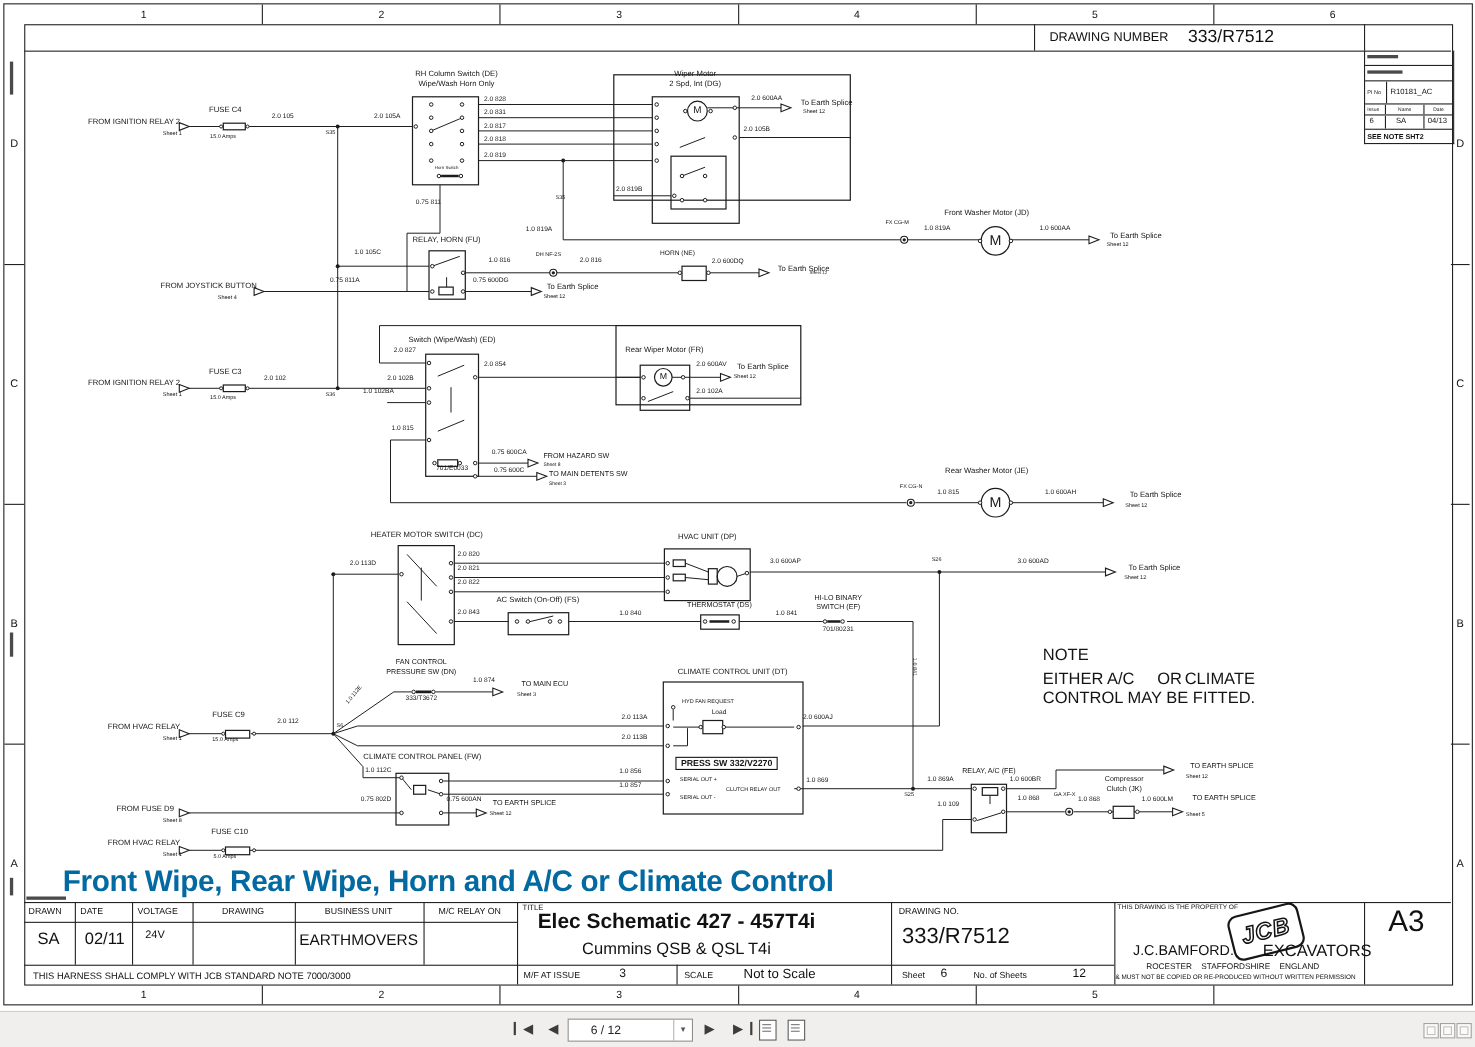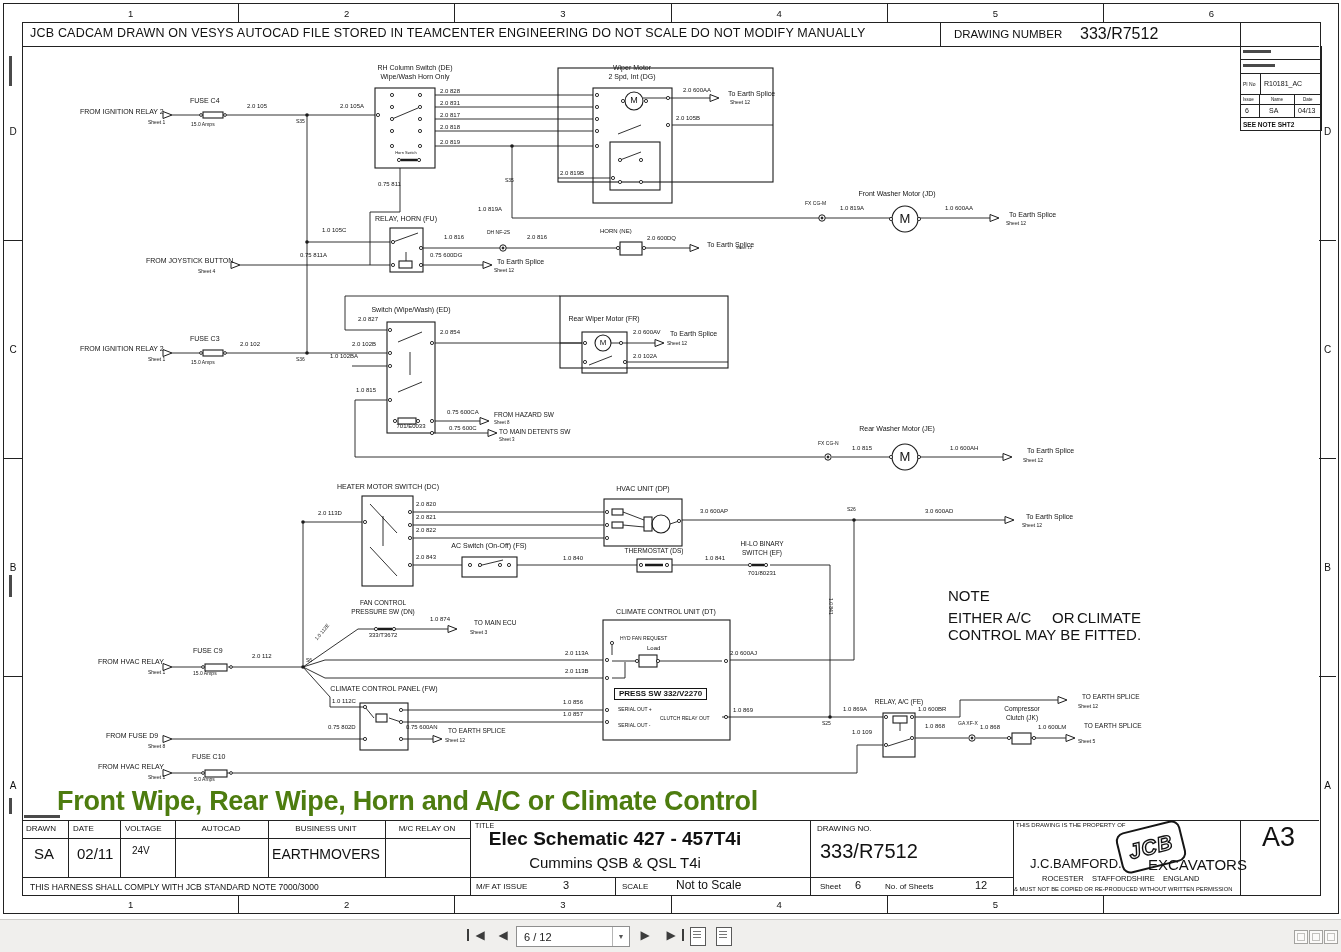--- a/index.html
+++ b/index.html
@@ -26,38 +26,38 @@
   #hdr-div2{left:1240px;top:22px;width:1px;height:24px;background:#222;}
   #dn-label{left:954px;top:28px;font-size:11.5px;}
   #dn-value{left:1080px;top:25px;font-size:16px;}
   
   #revbox{left:1240px;top:46px;width:80px;height:84px;border:1px solid #222;border-top:none;font-size:6px;}
   .revrow{position:relative;border-bottom:1px solid #222;overflow:hidden;}
   .smg{position:absolute;background:#4a4a4a;}
   .rcell{position:absolute;font-size:5px;color:#111;}
   
   .sl{position:absolute;white-space:nowrap;color:#141414;line-height:1.04;transform-origin:left top;}
-  #big-title{left:57px;top:786px;font-size:27px;font-weight:700;letter-spacing:-.3px;color:#4d7c0f;}
+  #big-title{left:57px;top:786px;font-size:27px;font-weight:700;letter-spacing:-.3px;color:#0369a1;}
   
   .tbl{position:absolute;font-size:8px;color:#111;}
   .tbv{position:absolute;color:#111;}
   .vline{position:absolute;width:1px;background:#222;}
   .hline{position:absolute;height:1px;background:#222;}
   .ctr{transform:translateX(-50%);}
   #jcb-logo{left:1118px;top:826px;width:62px;height:38px;border:2.5px solid #161616;border-radius:9px;
     transform:rotate(-14deg);display:flex;align-items:center;justify-content:center;background:#fff;
     font-weight:700;font-style:italic;font-size:21px;letter-spacing:1px;color:#fff;
     -webkit-text-stroke:1.4px #111;}
   
   #toolbar{left:0;top:919px;width:1341px;height:33px;background:#f0efed;border-top:1px solid #cfcecb;}
   .tbtn{position:absolute;top:925px;height:20px;display:flex;align-items:center;justify-content:center;
         color:#3c3c3c;font-size:12px;cursor:default;}
   #page-combo{position:absolute;left:516px;top:926px;width:112px;height:19px;background:#fff;
         border:1px solid #8f8f8f;display:flex;align-items:center;font-size:11px;color:#222;}
-  #page-combo .txt{padding-left:7px;flex:1;}
+  #page-combo .txt{padding-left:20px;flex:1;}
   #page-combo .dd{width:16px;height:100%;border-left:1px solid #b5b5b5;display:flex;align-items:center;justify-content:center;font-size:7px;color:#555;}
   .doc-icon{position:absolute;top:927px;width:14px;height:17px;border:1px solid #5a5a5a;background:#fff;}
   .doc-icon:after{content:"";position:absolute;left:2px;top:3px;width:8px;height:1px;background:#777;box-shadow:0 3px 0 #777,0 6px 0 #777;}
   .mini-icon{position:absolute;top:930px;width:12px;height:12px;border:1px solid #a3a29f;background:#fbfaf9;}
   .mini-icon:after{content:"";position:absolute;left:2px;top:2px;width:6px;height:6px;border:1px solid #c2c1be;}
 </style>
 </head>
 <body>
 
 <div id="page">
@@ -311,21 +311,20 @@
       <div class="zc zv">A</div>
     </div>
   <div class="abs zstrip" id="zr">
       <div class="zc zv">D</div>
       <div class="zc zv">C</div>
       <div class="zc zv">B</div>
       <div class="zc zv">A</div>
     </div>
 
   <div class="abs" id="hdrbar"></div>
-  <div class="abs" id="hdr-left">JCB CADCAM DRAWN ON VESYS  AUTOCAD FILE STORED IN TEAMCENTER ENGINEERING DO NOT SCALE  DO NOT MODIFY MANUALLY</div>
   <div class="abs" id="hdr-div"></div>
   <div class="abs" id="hdr-div2"></div>
   <div class="abs" id="dn-label">DRAWING NUMBER</div>
   <div class="abs" id="dn-value">333/R7512</div>
 
   <div class="abs" id="revbox">
     <div class="revrow" style="height:13px">
         <div class="smg" style="left:2px;top:4px;width:28px;height:3px"></div>
       </div>
     <div class="revrow" style="height:13px">
@@ -537,21 +536,21 @@
     <div class="vline" style="left:810px;top:820px;height:75px"></div>
     <div class="vline" style="left:1013px;top:820px;height:75px"></div>
     <div class="vline" style="left:1240px;top:820px;height:75px"></div>
 
     <div class="tbl" style="left:26px;top:824px">DRAWN</div>
     <div class="tbv" style="left:34px;top:845px;font-size:15px">SA</div>
     <div class="tbl" style="left:73px;top:824px">DATE</div>
     <div class="tbv" style="left:77px;top:845px;font-size:15px">02/11</div>
     <div class="tbl" style="left:125px;top:824px">VOLTAGE</div>
     <div class="tbv" style="left:132px;top:845px;font-size:10px">24V</div>
-    <div class="tbl ctr" style="left:221px;top:824px">AUTOCAD</div>
+    <div class="tbl ctr" style="left:221px;top:824px">DRAWING</div>
     <div class="tbv ctr" style="left:221px;top:845px;font-size:14px"></div>
     <div class="tbl ctr" style="left:326px;top:824px">BUSINESS UNIT</div>
     <div class="tbv ctr" style="left:326px;top:846px;font-size:14px">EARTHMOVERS</div>
     <div class="tbl ctr" style="left:427px;top:824px">M/C RELAY ON</div>
     <div class="tbv ctr" style="left:427px;top:845px;font-size:14px"></div>
     <div class="tbv" style="left:30px;top:882px;font-size:8.5px">THIS HARNESS SHALL COMPLY WITH JCB STANDARD NOTE 7000/3000</div>
 
     <div class="tbl" style="left:475px;top:822px;font-size:7px">TITLE</div>
     <div class="tbv ctr" style="left:615px;top:828px;font-size:19px;font-weight:600">Elec Schematic 427 - 457T4i</div>
     <div class="tbv ctr" style="left:615px;top:854px;font-size:15px">Cummins QSB &amp; QSL T4i</div>

